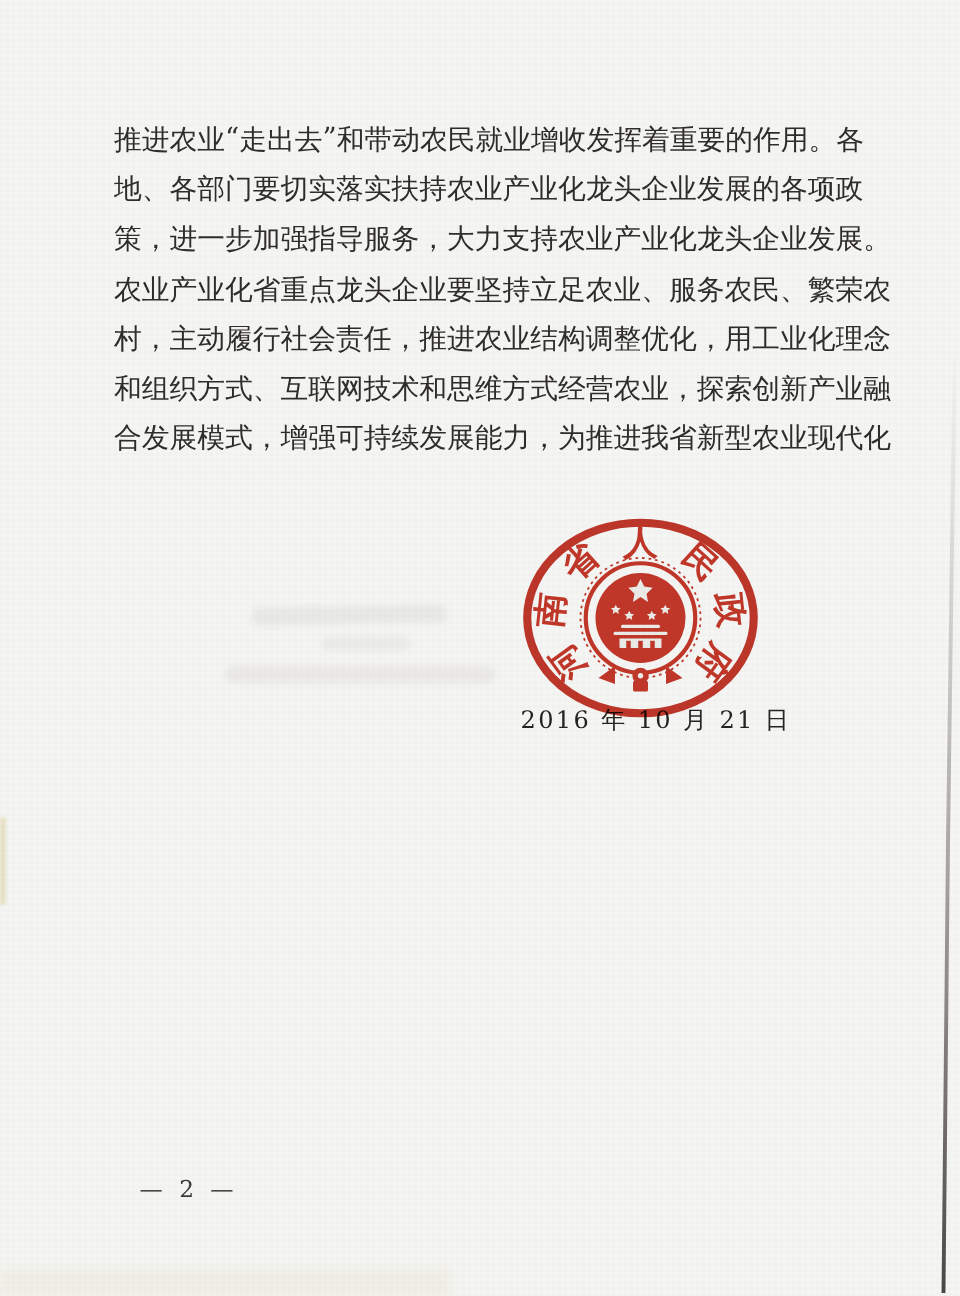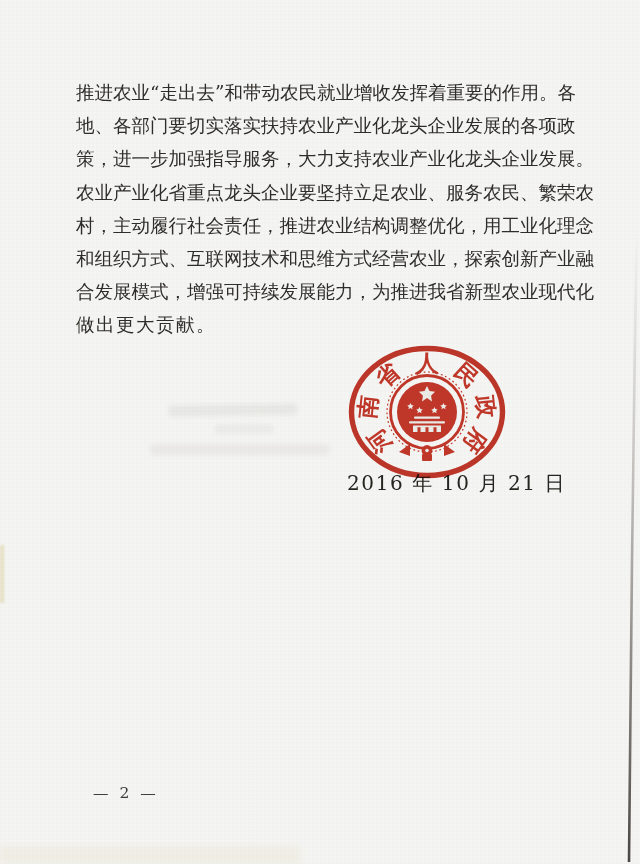--- a/index.html
+++ b/index.html
@@ -24,21 +24,21 @@
   .line{
     height:33.2px;
     display:flex;
     align-items:center;
     white-space:nowrap;
   }
   .line.justify{justify-content:space-between;}
   .line.last{justify-content:flex-start;letter-spacing:1.5px;}
   .date{
     position:absolute;left:347px;top:470px;
-    font-size:20px;color:#26241f;letter-spacing:1.6px;
+    font-size:16px;color:#26241f;letter-spacing:1.6px;
     font-weight:500;white-space:nowrap;z-index:3;
   }
   .page-number{
     position:absolute;left:93px;top:784px;
     font-size:15.5px;color:#3c3a37;letter-spacing:3px;z-index:2;white-space:nowrap;
   }
   .seal{
     position:absolute;left:342px;top:342px;z-index:4;
     mix-blend-mode:multiply;opacity:0.93;
     filter:blur(0.25px);
@@ -270,21 +270,20 @@
         <span>我</span>
         <span>省</span>
         <span>新</span>
         <span>型</span>
         <span>农</span>
         <span>业</span>
         <span>现</span>
         <span>代</span>
         <span>化</span>
       </div>
-    <div class="line last">做出更大贡献。</div>
   </div>
 
   <div class="date">2016 年 10 月 21 日</div>
 
   <svg class="seal" width="170" height="140" viewBox="0 0 170 140">
     <defs>
       <path id="star" d="M0,-10 L2.94,-4.05 9.51,-3.09 4.76,1.55 5.88,8.09 0,4.2 -5.88,8.09 -4.76,1.55 -9.51,-3.09 -2.94,-4.05 Z"></path>
     </defs>
     <g fill="#c42a1a" stroke="none">
 

